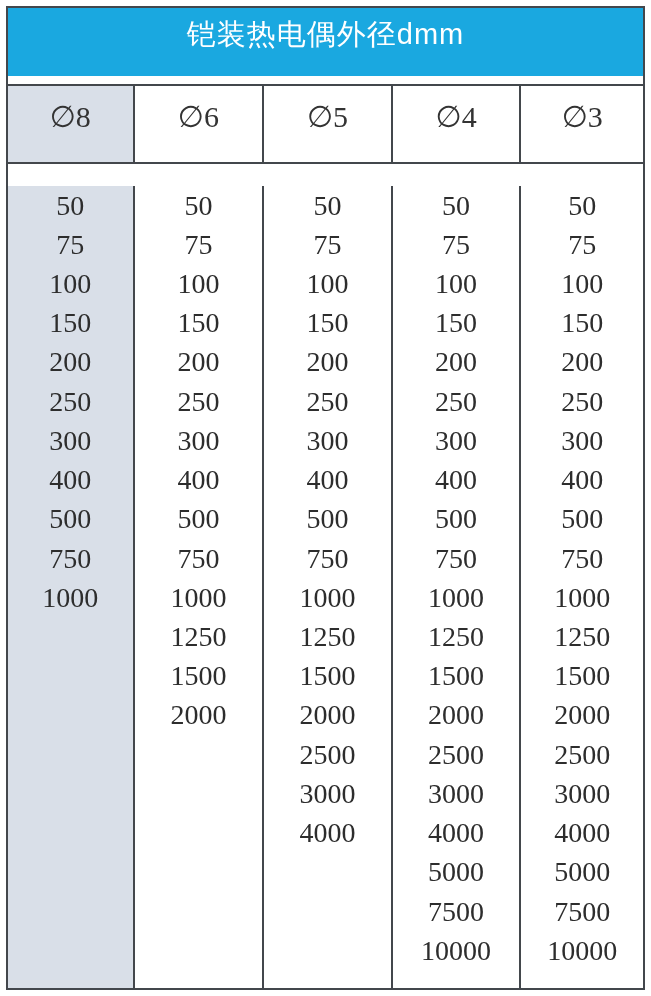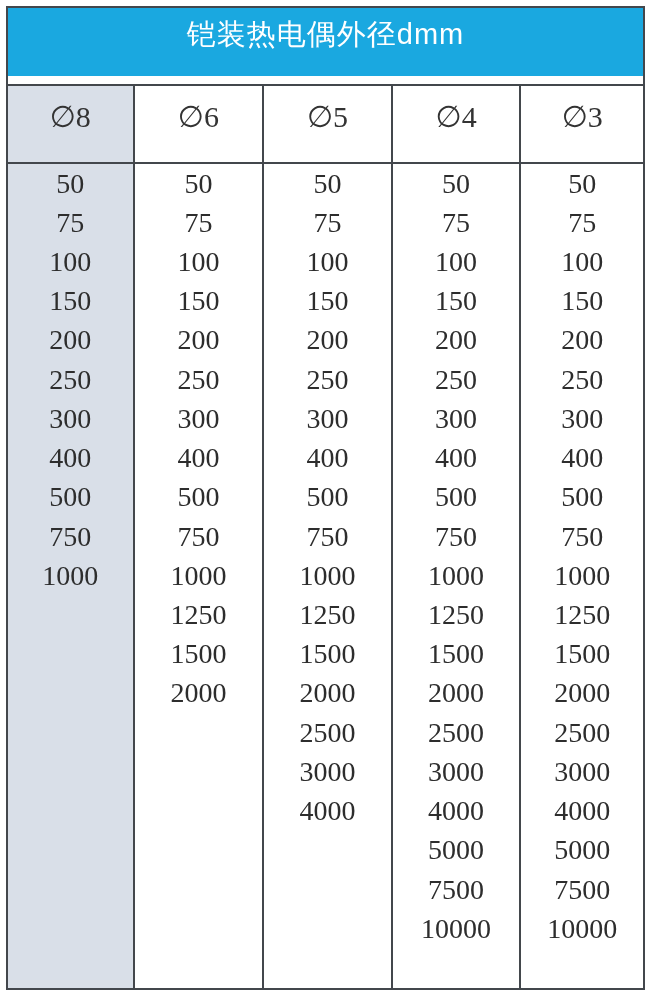--- a/index.html
+++ b/index.html
@@ -54,20 +54,21 @@
     justify-content:center;
     align-items:center;
     padding-bottom:16px;
     font-size:30px;
     color:#333333;
   }
   .body-row{
     flex:1 1 auto;
     display:flex;
     min-height:0;
+    margin-top:22px;
   }
   .bcol{
     display:flex;
     flex-direction:column;
   }
   .hcell, .bcol{ border-right:2px solid var(--border); }
   .hcell:last-child, .bcol:last-child{ border-right:none; }
   .c1{width:127px;}
   .c2{width:130px;}
   .c3{width:129px;}

